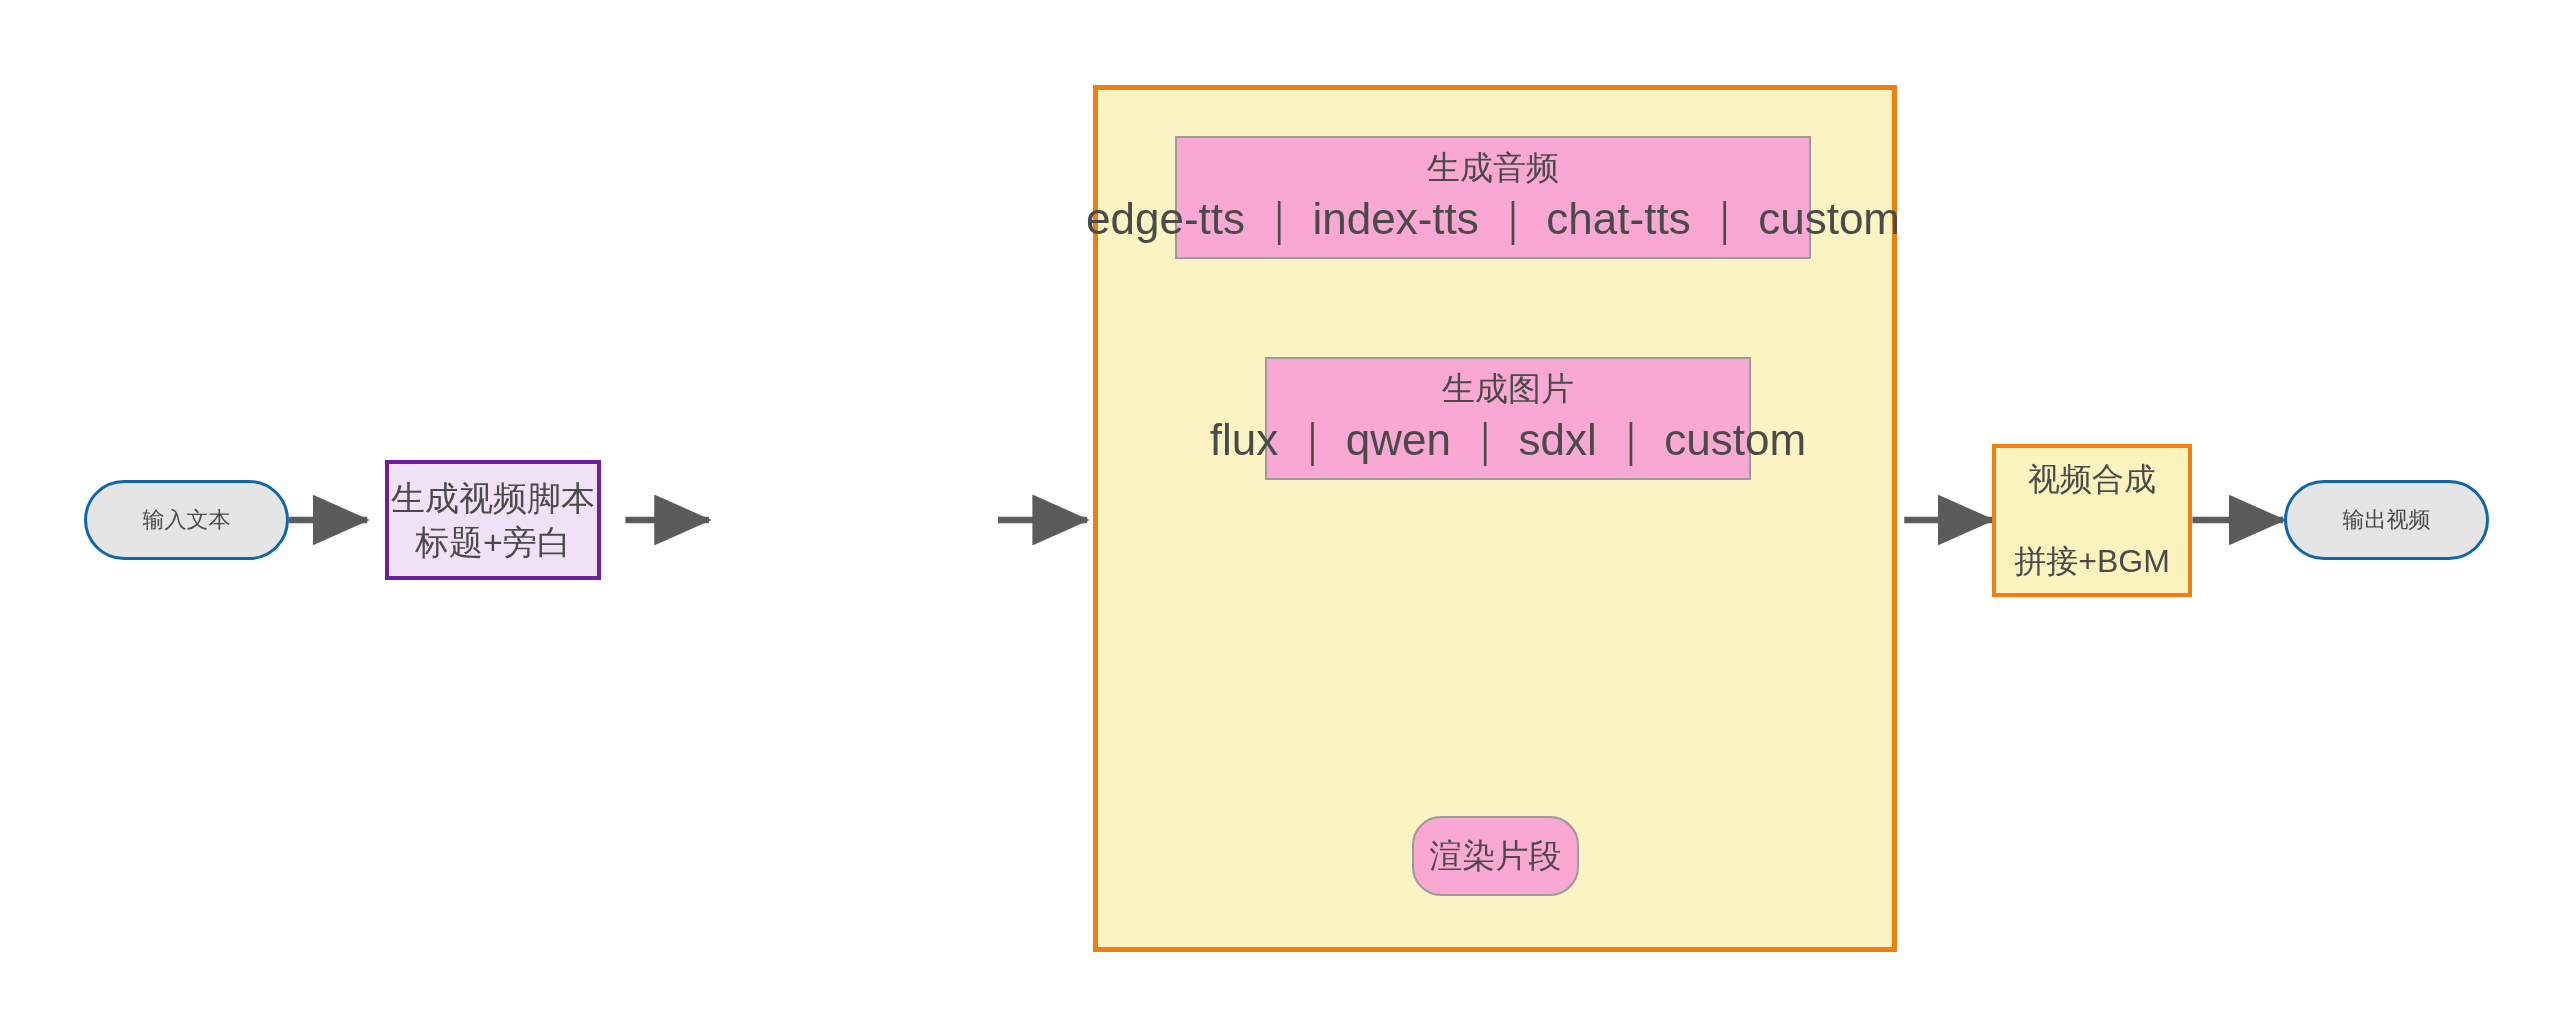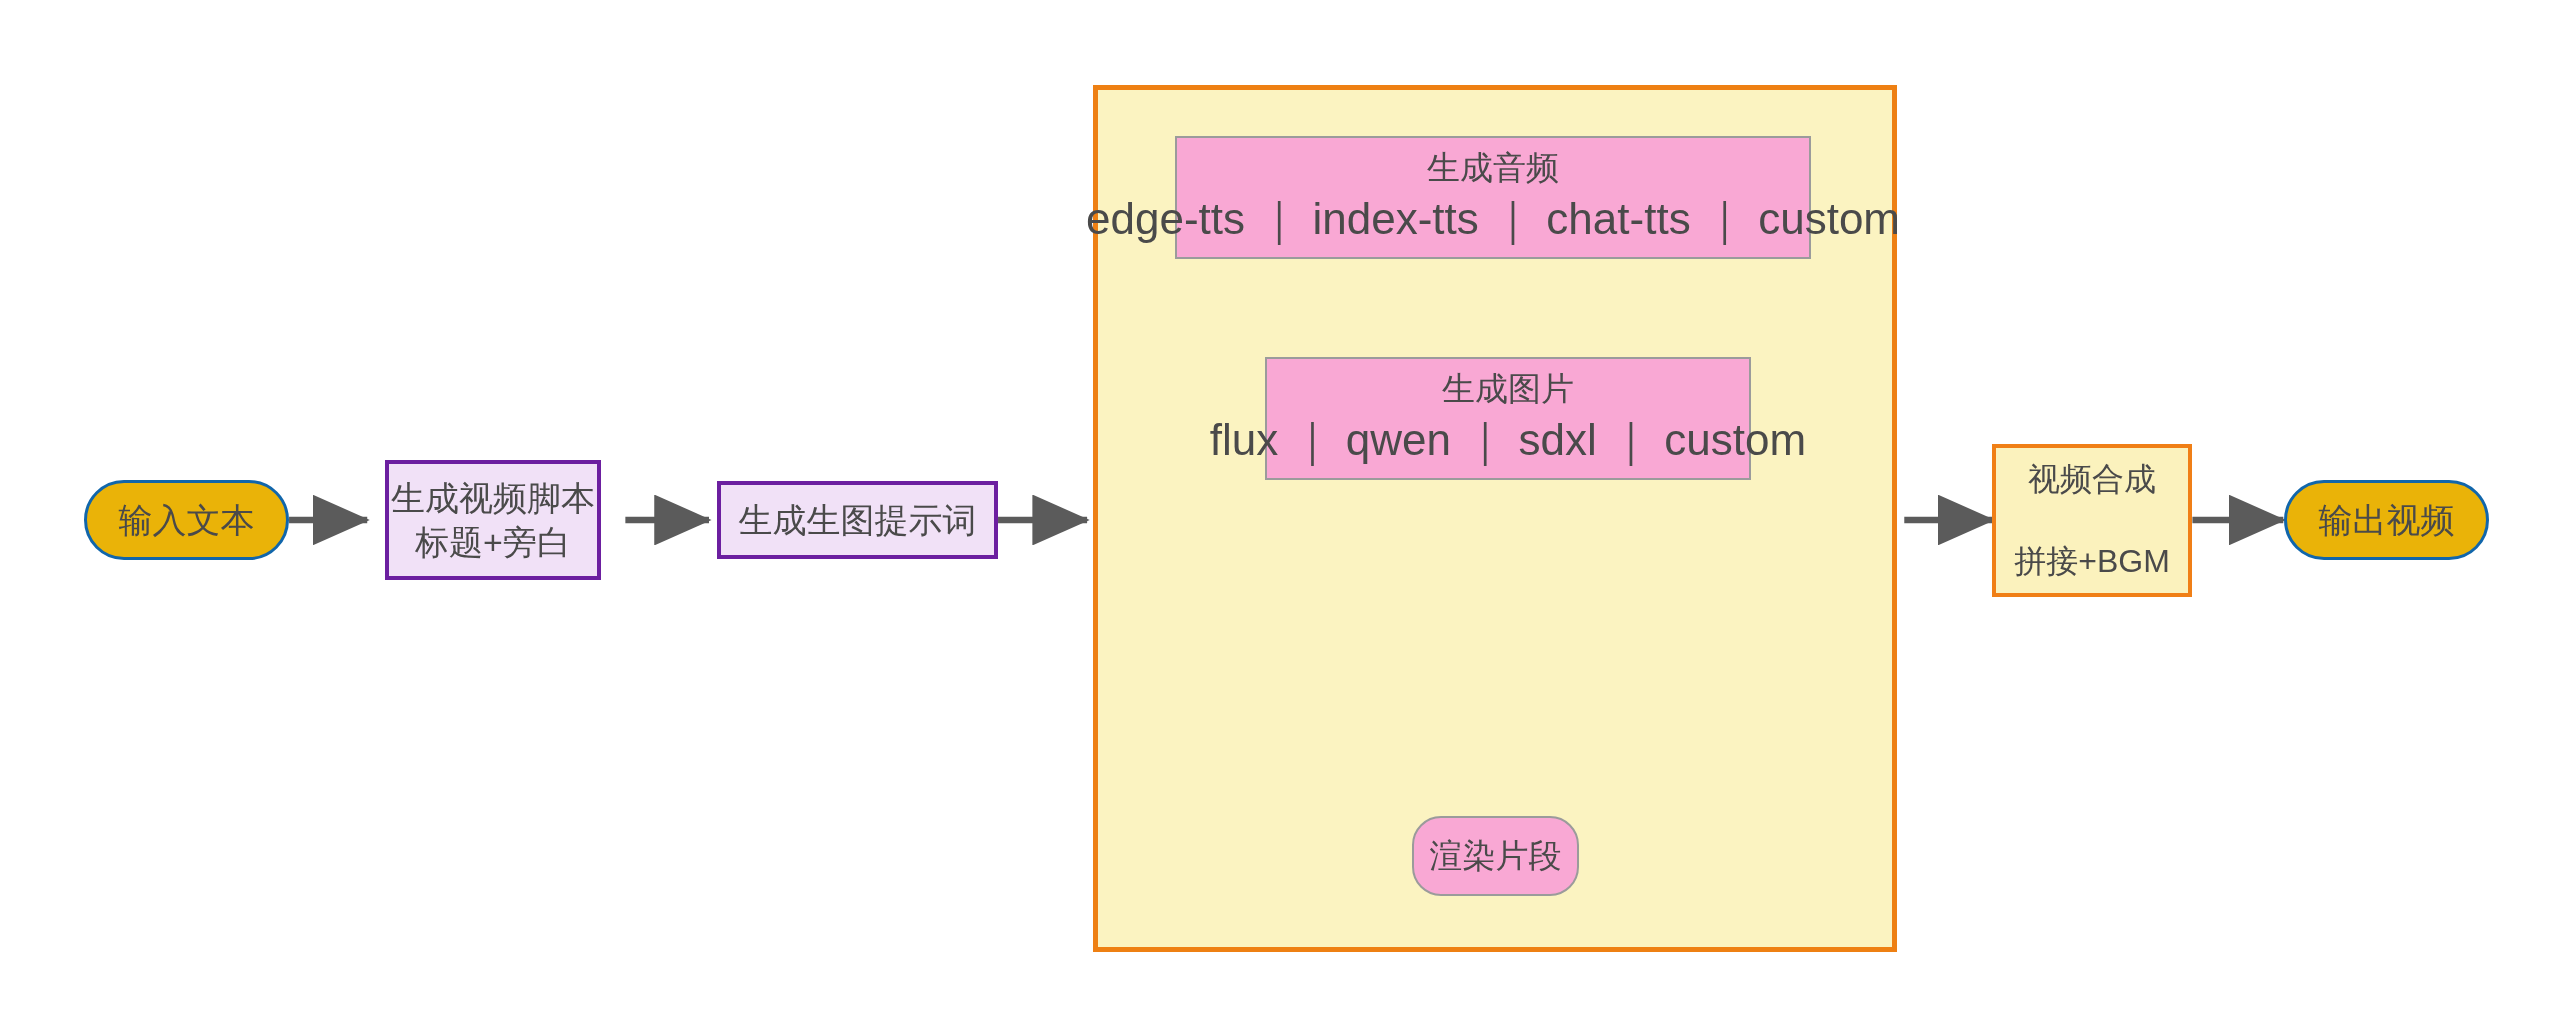--- a/index.html
+++ b/index.html
@@ -31,24 +31,24 @@
     align-items: center;
     justify-content: center;
     text-align: center;
     color: #4a4a4a;
     line-height: 1.30;
     white-space: nowrap;
   }
 
   
   .stadium {
-    background: #eab308;
+    background: #e5e5e5;
     border: 3.6px solid #1166ab;
     border-radius: 908px;
-    font-size: 34px;
+    font-size: 22px;
     justify-content: center;
   }
 
   
   .purple {
     background: #f1e1f7;
     border: 4.5px solid #6c1fa0;
     font-size: 34px;
   }
 
@@ -128,23 +128,20 @@
 
   <div class="node stadium" style="left:84px; top:480px; width:205px; height:80px;">
     <span class="nodetext">输入文本</span>
   </div>
 
   <div class="node purple" style="left:373px; top:460px; width:216px; height:120px;margin-left:12px;">
     <span class="nodetext">生成视频脚本</span>
     <span class="nodetext">标题+旁白</span>
   </div>
 
-  <div class="node purple" style="left:717px; top:481px; width:281px; height:78px;">
-    <span class="nodetext">生成生图提示词</span>
-  </div>
 
   <div class="node plain" style="left:1175px; top:136px; width:636px; height:123px;">
     <span class="nodetext">生成音频</span>
     <span class="nodetext line2">edge-tts ｜ index-tts ｜ chat-tts ｜ custom</span>
   </div>
 
   <div class="node plain" style="left:1265px; top:357px; width:486px; height:123px;">
     <span class="nodetext">生成图片</span>
     <span class="nodetext line2">flux ｜ qwen ｜ sdxl ｜ custom</span>
   </div>

